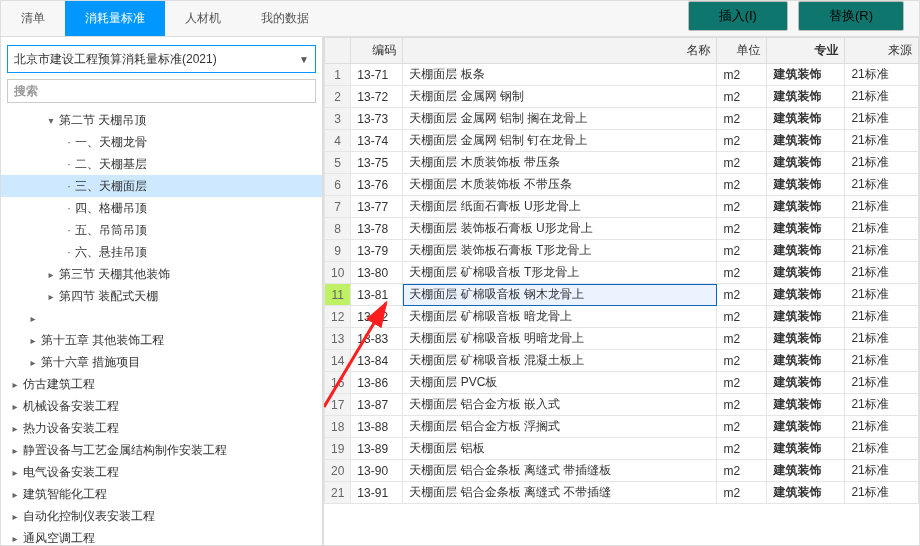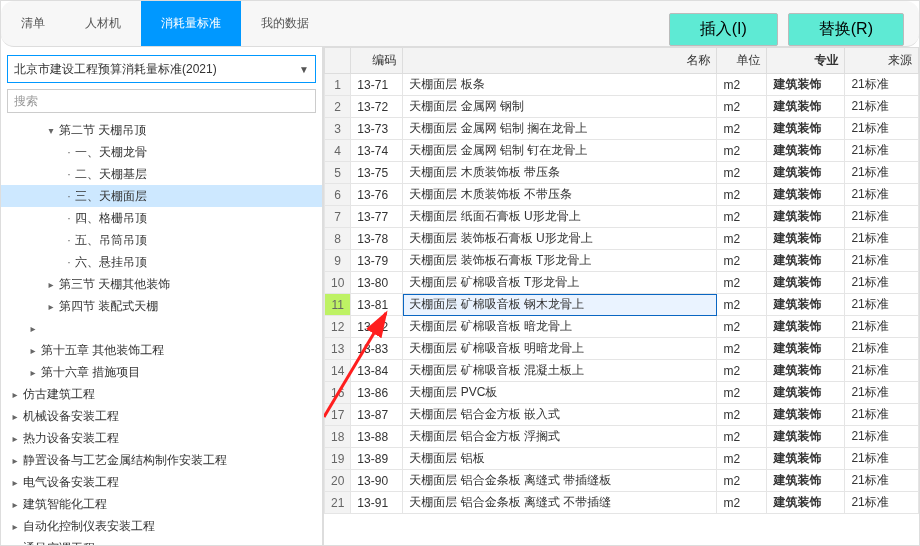--- a/index.html
+++ b/index.html
@@ -1,29 +1,29 @@
 <!DOCTYPE html>
 <html><head>
 <meta charset="utf-8">
 <style>
 * { box-sizing: border-box; margin: 0; padding: 0; }
 body { font-family: "Microsoft YaHei", Arial, sans-serif; font-size: 12px; color: #333; background: #fff; overflow: hidden; }
 .app { width: 920px; height: 546px; display: flex; flex-direction: column; border: 1px solid #ddd; }
-.topbar { display: flex; align-items: flex-end; height: 46px; border-bottom: 1px solid #ddd; background: #f7f7f7; border-radius: 13px; }
+.topbar { display: flex; align-items: flex-start; height: 36px; border-bottom: 1px solid #ddd; background: #f7f7f7; }
 .tabs { display: flex; height: 100%; }
 .tab { padding: 0 20px; display: flex; align-items: center; cursor: pointer; color: #555; }
 .tab.active { background: #0098ff; color: #fff; }
 .topbar-spacer { flex: 1; }
 .topbar-buttons { display: flex; gap: 10px; padding-right: 15px; }
-.btn { border: 1px solid #bbb; background: #5eead4; padding: 5px 30px; cursor: pointer; font-size: 16px; border-radius: 2px; }
+.btn { border: 1px solid #bbb; background: #0f766e; padding: 5px 30px; cursor: pointer; font-size: 13px; border-radius: 2px; }
 .main { flex: 1; display: flex; overflow: hidden; }
 .left { width: 323px; border-right: 2px solid #ddd; display: flex; flex-direction: column; overflow: hidden; }
 .combo { margin: 8px 6px 6px 6px; border: 1px solid #0098ff; height: 28px; display: flex; align-items: center; padding: 12px 6px; position: relative; }
 .combo .caret { position: absolute; right: 6px; font-size: 10px; color: #555; }
-.search { margin: 0 6px 4px 6px; border: 1px solid #ccc; height: 24px; display: flex; align-items: center; padding: 0 6px; color: #999; }
+.search { margin: 0 6px 4px 6px; border: 1px solid #ccc; height: 24px; display: flex; align-items: center; padding: 0 6px; color: #999; font-weight: bold; }
 .tree { flex: 1; overflow-y: auto; padding: 2px 0 6px 0; }
 .tree-node { display: flex; align-items: center; height: 22px; padding-left: 8px; cursor: pointer; white-space: nowrap; }
 .tree-node.selected { background: #cde8ff; }
 .tree-toggle { width: 12px; text-align: center; color: #666; font-size: 10px; margin-right: 2px; }
 .tree-dot { width: 12px; text-align: center; color: #666; }
 .indent-1 { padding-left: 26px; }
 .indent-2 { padding-left: 44px; }
 .indent-3 { padding-left: 62px; }
 .right { flex: 1; display: flex; flex-direction: column; overflow: hidden; position: relative; }
 .grid-container { flex: 1; overflow: auto; }
@@ -41,22 +41,22 @@
 ::-webkit-scrollbar-track { background: #f0f0f0; }
 ::-webkit-scrollbar-thumb { background: #c8c8c8; border: 1px solid #aaa; }
 </style>
 </head>
 <body>
 
 <div class="app">
   <div class="topbar">
     <div class="tabs" id="tabs">
         <div class="tab">清单</div>
+        <div class="tab active">消耗量标准</div>
         <div class="tab">人材机</div>
-        <div class="tab active">消耗量标准</div>
         <div class="tab">我的数据</div>
       </div>
     <div class="topbar-spacer"></div>
     <div class="topbar-buttons">
       <button class="btn">插入(I)</button>
       <button class="btn">替换(R)</button>
     </div>
   </div>
   <div class="main">
     <div class="left">

